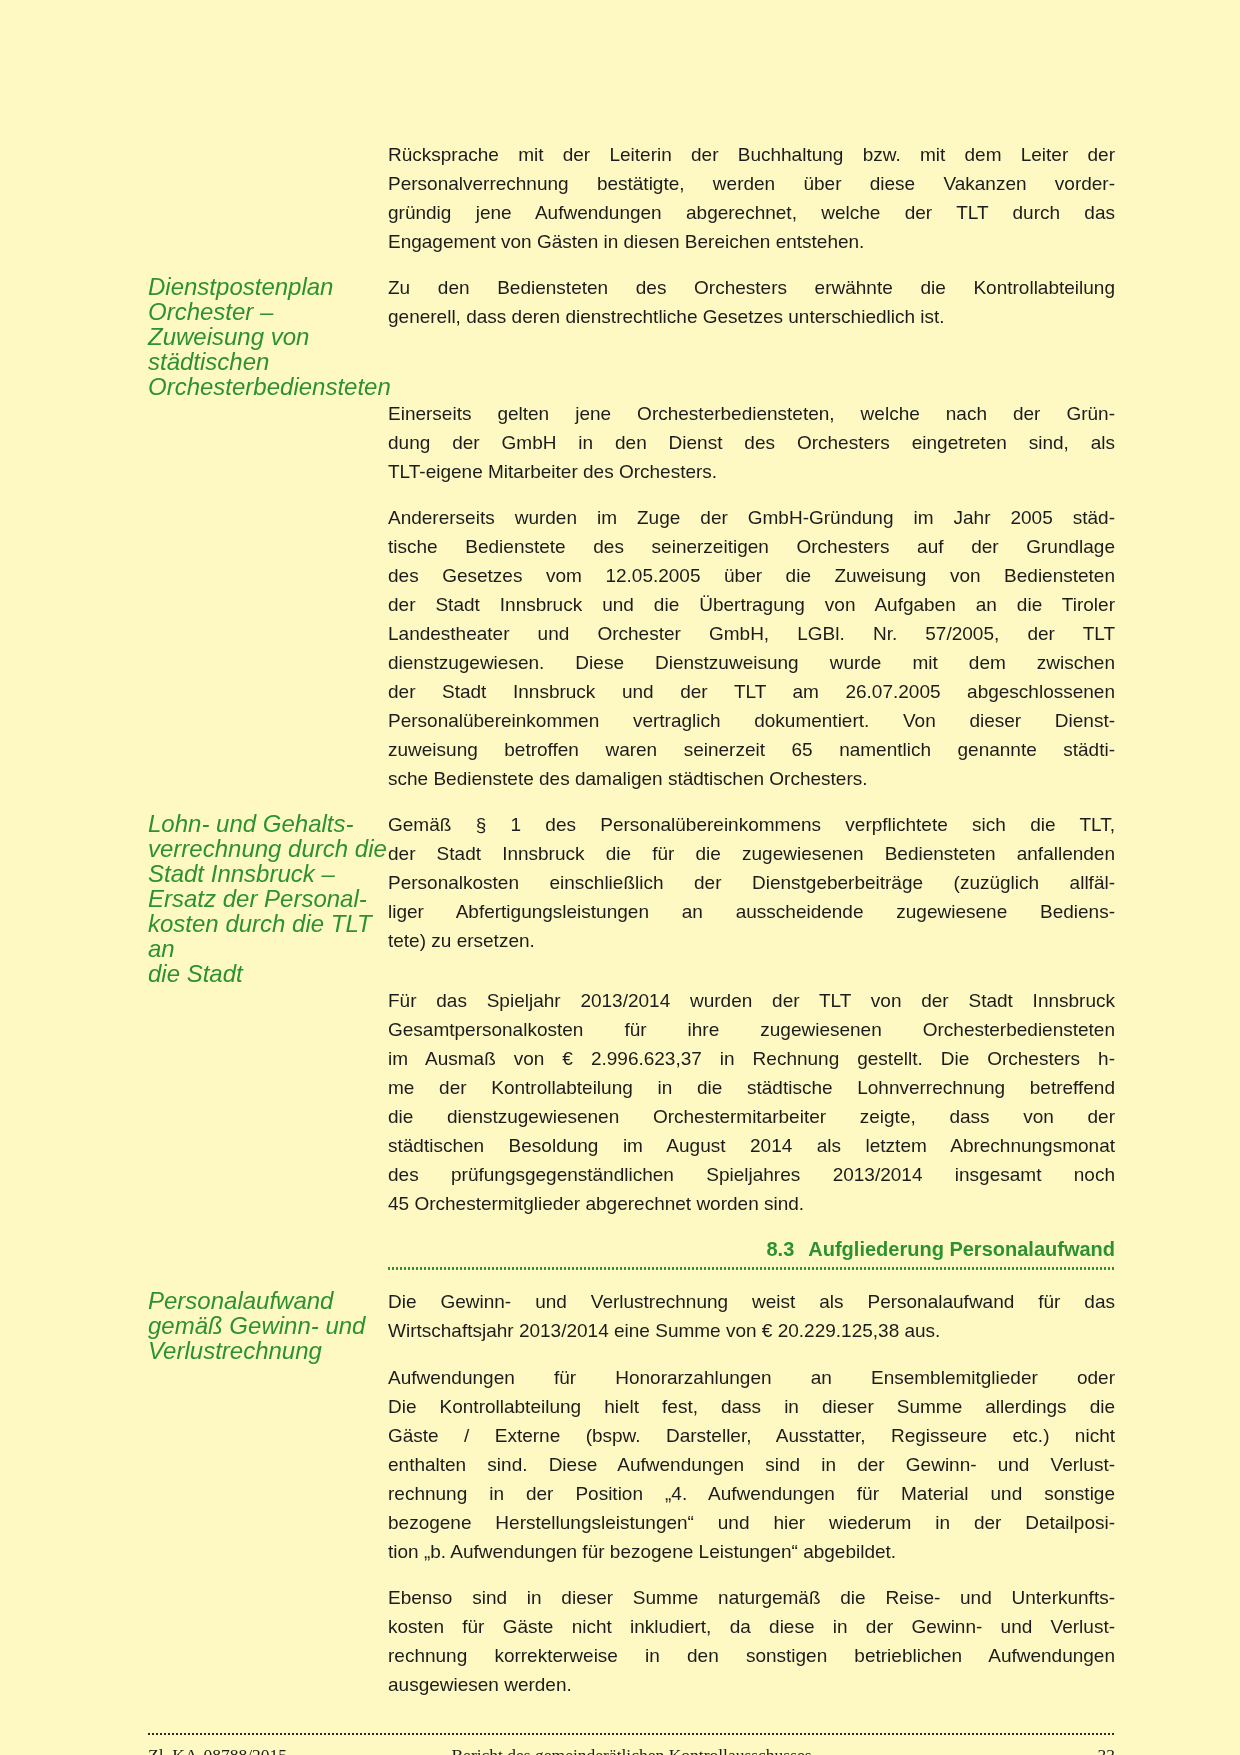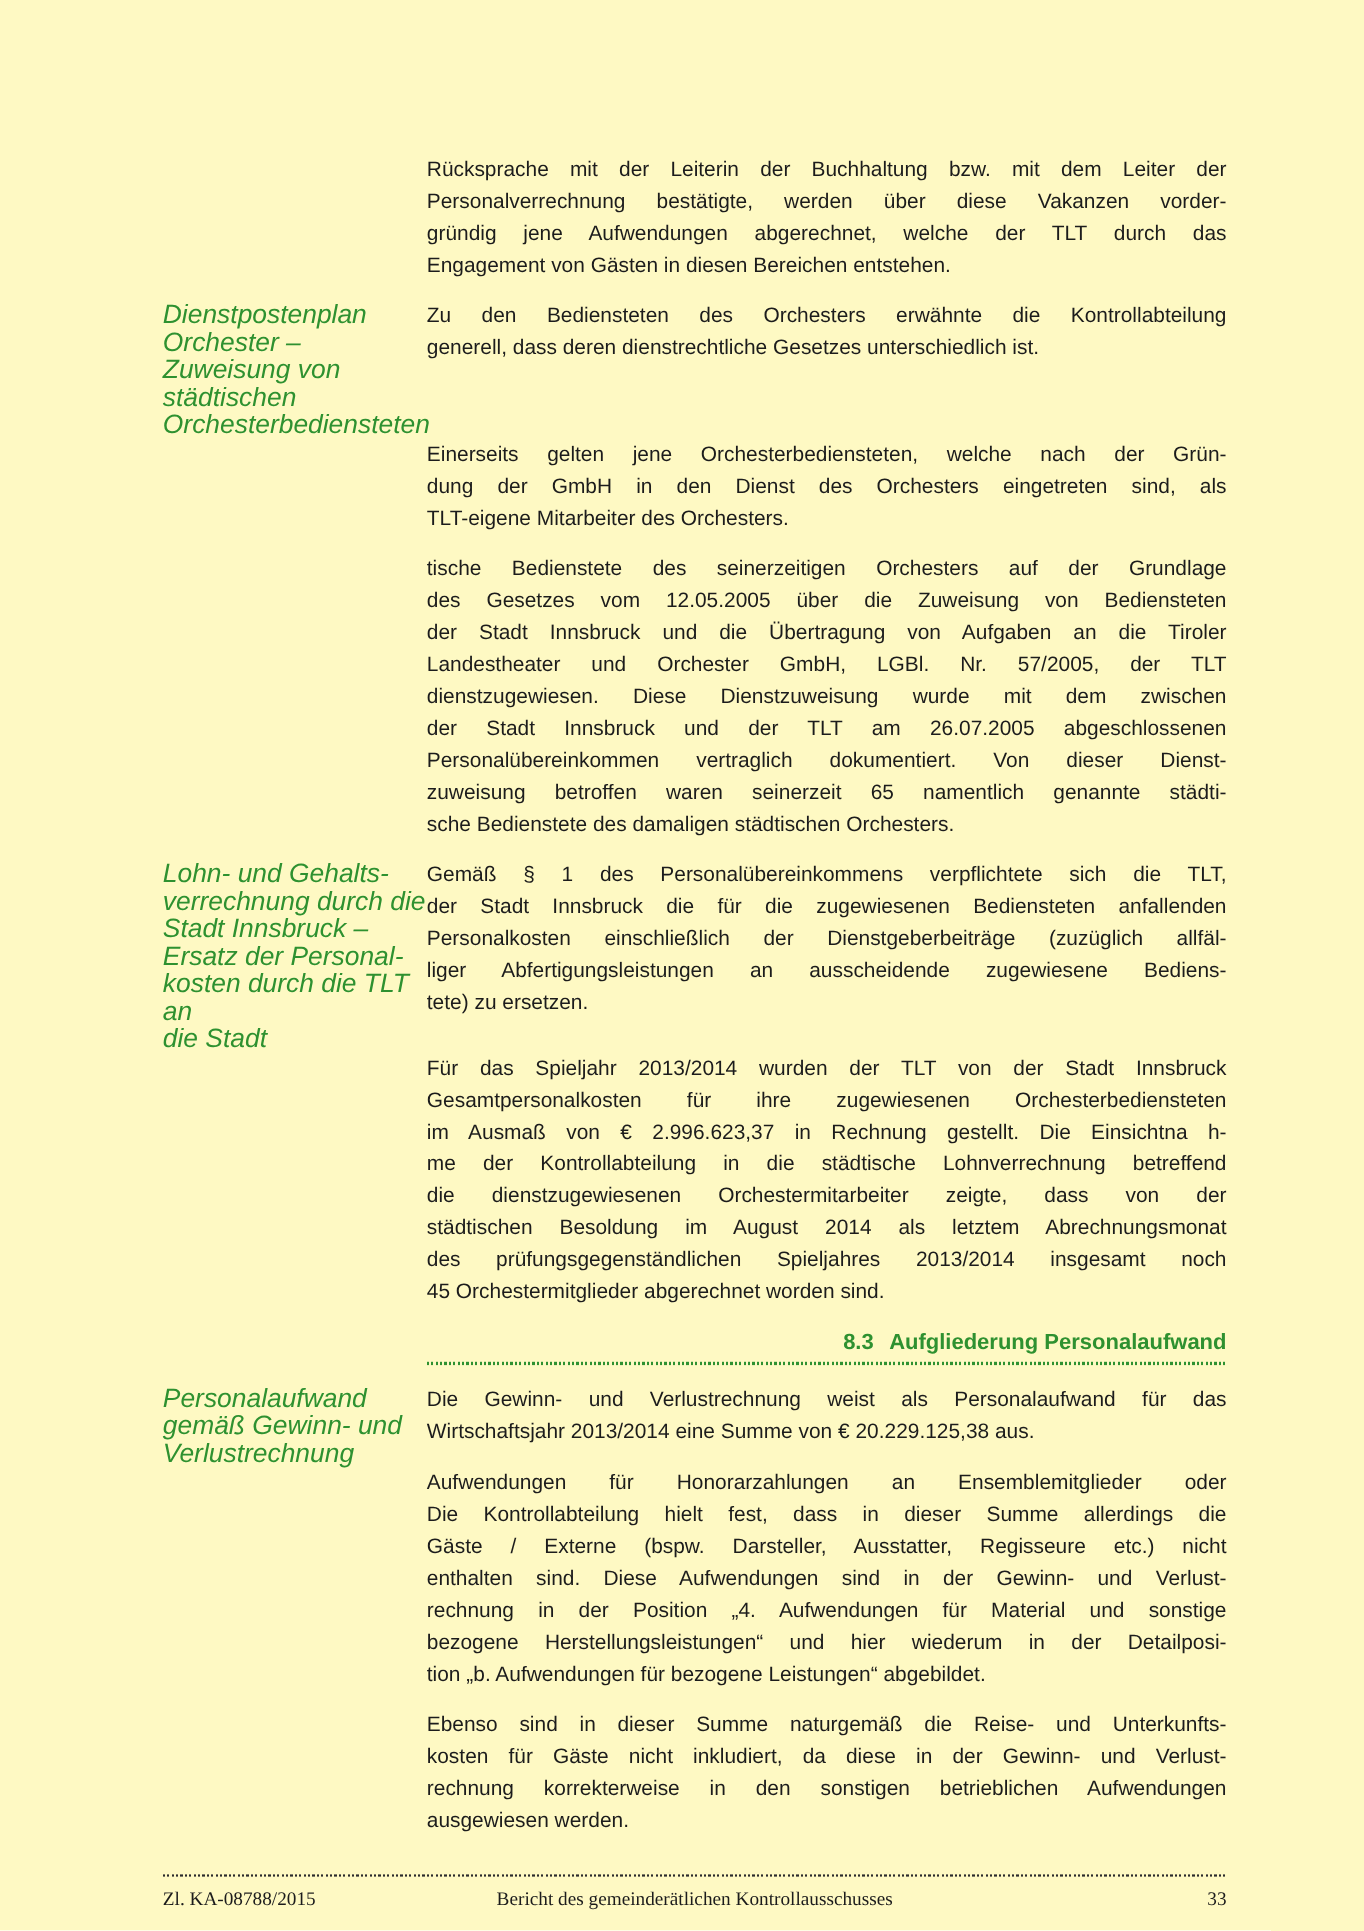--- a/index.html
+++ b/index.html
@@ -94,20 +94,21 @@
               <div class="pline">Einerseits gelten jene Orchesterbediensteten, welche nach der Grün-</div>
               <div class="pline">dung der GmbH in den Dienst des Orchesters eingetreten sind, als</div>
               <div class="pline last">TLT-eigene Mitarbeiter des Orchesters.</div>
             </div>
           </div>
         </div>
         <div class="row">
           <div class="label-col"></div>
           <div class="body-col">
             <div class="paragraph">
+              <div class="pline">Andererseits wurden im Zuge der GmbH-Gründung im Jahr 2005 städ-</div>
               <div class="pline">tische Bedienstete des seinerzeitigen Orchesters auf der Grundlage</div>
               <div class="pline">des Gesetzes vom 12.05.2005 über die Zuweisung von Bediensteten</div>
               <div class="pline">der Stadt Innsbruck und die Übertragung von Aufgaben an die Tiroler</div>
               <div class="pline">Landestheater und Orchester GmbH, LGBl. Nr. 57/2005, der TLT</div>
               <div class="pline">dienstzugewiesen. Diese Dienstzuweisung wurde mit dem zwischen</div>
               <div class="pline">der Stadt Innsbruck und der TLT am 26.07.2005 abgeschlossenen</div>
               <div class="pline">Personalübereinkommen vertraglich dokumentiert. Von dieser Dienst-</div>
               <div class="pline">zuweisung betroffen waren seinerzeit 65 namentlich genannte städti-</div>
               <div class="pline last">sche Bedienstete des damaligen städtischen Orchesters.</div>
             </div>
@@ -133,21 +134,21 @@
               <div class="pline last">tete) zu ersetzen.</div>
             </div>
           </div>
         </div>
         <div class="row">
           <div class="label-col"></div>
           <div class="body-col">
             <div class="paragraph">
               <div class="pline">Für das Spieljahr 2013/2014 wurden der TLT von der Stadt Innsbruck</div>
               <div class="pline">Gesamtpersonalkosten für ihre zugewiesenen Orchesterbediensteten</div>
-              <div class="pline">im Ausmaß von € 2.996.623,37 in Rechnung gestellt. Die Einsichtna h-</div>
+              <div class="pline">im Ausmaß von € 2.996.623,37 in Rechnung gestellt. Die Orchesters h-</div>
               <div class="pline">me der Kontrollabteilung in die städtische Lohnverrechnung betreffend</div>
               <div class="pline">die dienstzugewiesenen Orchestermitarbeiter zeigte, dass von der</div>
               <div class="pline">städtischen Besoldung im August 2014 als letztem Abrechnungsmonat</div>
               <div class="pline">des prüfungsgegenständlichen Spieljahres 2013/2014 insgesamt noch</div>
               <div class="pline last">45 Orchestermitglieder abgerechnet worden sind.</div>
             </div>
           </div>
         </div>
         <div class="row">
           <div class="label-col"></div>

